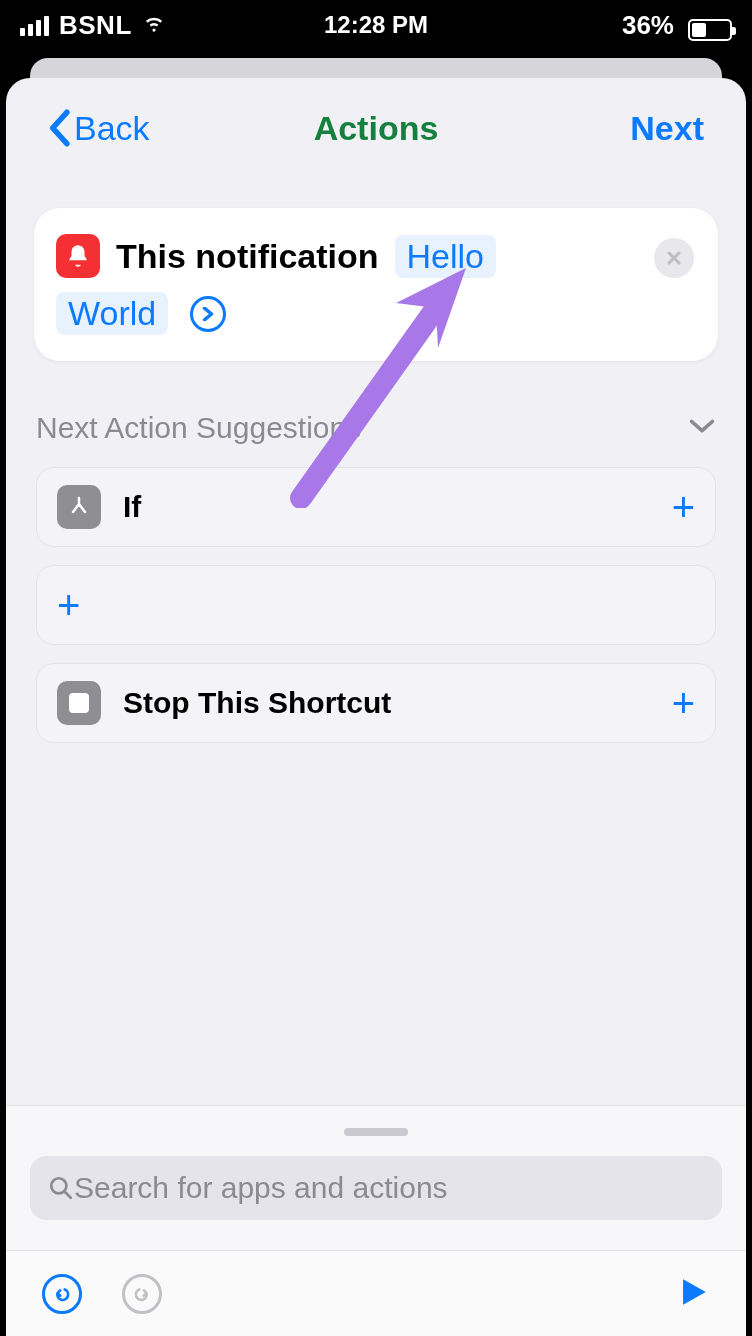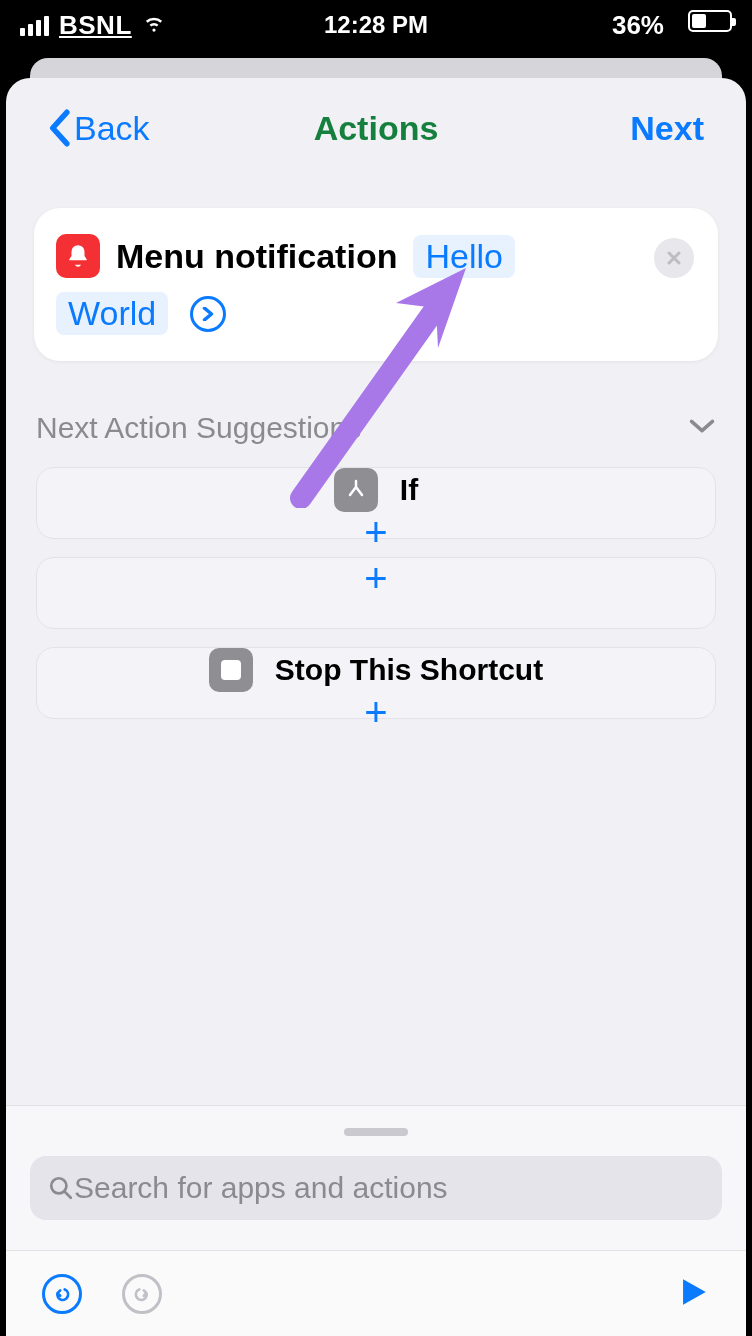--- a/index.html
+++ b/index.html
@@ -5,24 +5,24 @@
   * { box-sizing: border-box; margin: 0; padding: 0; }
   html, body { width: 752px; height: 1336px; font-family: -apple-system, "SF Pro Text", "Helvetica Neue", Arial, sans-serif; background:#000; }
   .device { width:752px; height:1336px; background:#000; position:relative; overflow:hidden; }
 
   
   .status-bar { height:50px; display:flex; align-items:center; justify-content:space-between; padding:0 20px; color:#fff; font-size:26px; font-weight:600; }
   .status-left { display:flex; align-items:center; gap:10px; }
   .signal { display:flex; align-items:flex-end; gap:3px; height:22px; }
   .signal .bar { width:5px; background:#fff; border-radius:1px; }
   .signal .b1{height:8px}.signal .b2{height:12px}.signal .b3{height:16px}.signal .b4{height:20px}
-  .carrier { font-size:26px; letter-spacing:0.5px;text-decoration:underline; }
+  .carrier { font-size:26px; letter-spacing:0.5px; }
   .wifi { font-size:22px; }
   .status-center { position:absolute; left:0; right:0; text-align:center; font-size:24px; font-weight:700; }
-  .status-right { display:flex; align-items:flex-start; gap:18px; }
+  .status-right { display:flex; align-items:flex-end; gap:8px; }
   .battery { width:44px; height:22px; border:2px solid #fff; border-radius:5px; position:relative; margin-left:6px; }
   .battery::after{content:"";position:absolute;right:-6px;top:6px;width:4px;height:8px;background:#fff;border-radius:0 2px 2px 0;}
   .battery .fill{position:absolute;left:2px;top:2px;bottom:2px;width:36%;background:#fff;border-radius:2px;}
 
   
   .bg-sheet { position:absolute; top:58px; left:30px; right:30px; height:30px; background:#d6d6da; border-radius:18px 18px 0 0; }
 
   
   .sheet { position:absolute; top:78px; left:6px; right:6px; bottom:0; background:#f0f0f5; border-radius:24px 24px 0 0; display:flex; flex-direction:column; }
 
@@ -46,21 +46,21 @@
   .delete-btn { position:absolute; right:24px; top:30px; width:40px; height:40px; border-radius:50%; background:#e7e7ec; display:flex; align-items:center; justify-content:center; }
   .delete-btn svg{width:16px;height:16px;stroke:#bdbdc2;stroke-width:3;}
 
   
   .sugg-head { margin:50px 30px 12px 30px; display:flex; justify-content:space-between; align-items:center; }
   .sugg-head .label{ color:#8a8a90; font-size:30px; font-weight:500; }
   .sugg-head .chev svg{width:28px;height:18px;stroke:#8a8a90;stroke-width:3;fill:none;}
 
   
   .sugg-list { margin:10px 30px 0 30px; display:flex; flex-direction:column; gap:18px; }
-  .sugg-item { background:#f4f4f8; border:1.5px solid #e2e2e8; border-radius:18px; height:72px; display:flex; align-items:center; padding:0 20px; justify-content:space-between;flex-direction:column; }
+  .sugg-item { background:#f4f4f8; border:1.5px solid #e2e2e8; border-radius:18px; height:80px; display:flex; align-items:center; padding:0 20px; justify-content:space-between; }
   .sugg-left{display:flex;align-items:center;gap:22px;}
   .sugg-item .name{ font-size:30px; font-weight:700; color:#000; }
   .sq-icon{width:44px;height:44px;border-radius:10px;display:flex;align-items:center;justify-content:center;flex-shrink:0;}
   .ic-if{background:#8e8e93;}
   .ic-if svg{width:24px;height:24px;stroke:#fff;stroke-width:2.5;fill:none;}
   .ic-menu{background:#1fb0e6;}
   .ic-menu svg{width:24px;height:24px;fill:#fff;}
   .ic-stop{background:#8e8e93;}
   .ic-stop .inner{width:20px;height:20px;background:#fff;border-radius:4px;}
   .plus{color:#0a7aff;font-size:40px;font-weight:300;line-height:1;}
@@ -134,21 +134,21 @@
         <svg viewBox="0 0 16 16">
             <path d="M3 3 L13 13 M13 3 L3 13" stroke-linecap="round"></path>
           </svg>
       </div>
       <div class="action-line1">
         <div class="notif-icon">
           <svg viewBox="0 0 24 24">
               <path d="M12 2a6 6 0 00-6 6v4l-2 3v1h16v-1l-2-3V8a6 6 0 00-6-6zm0 20a3 3 0 002.8-2H9.2A3 3 0 0012 22z"></path>
             </svg>
         </div>
-        <span class="action-text">Menu notification</span>
+        <span class="action-text">This notification</span>
         <span class="token">Hello</span>
       </div>
       <div class="token2row">
         <span class="token">World</span>
         <div class="disclosure">
           <svg viewBox="0 0 12 12">
               <path d="M3 1 L9 6 L3 11" stroke-linecap="round" stroke-linejoin="round"></path>
             </svg>
         </div>
       </div>

